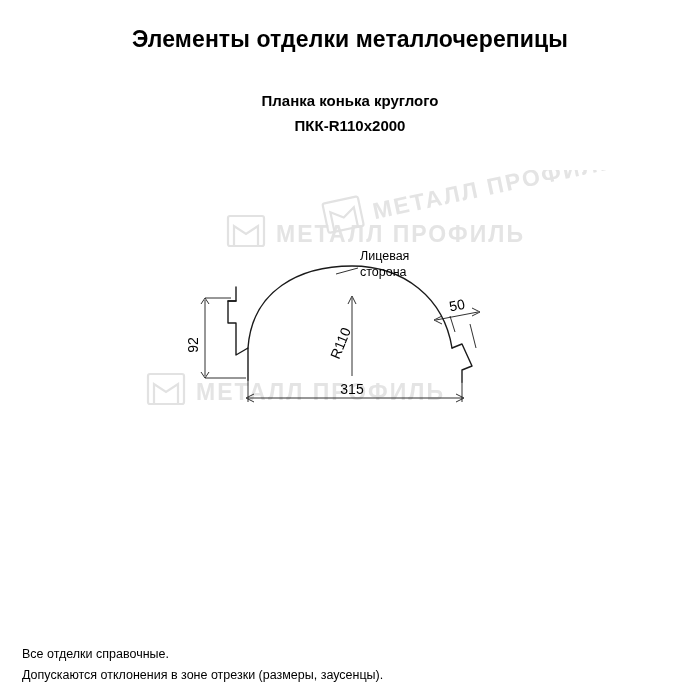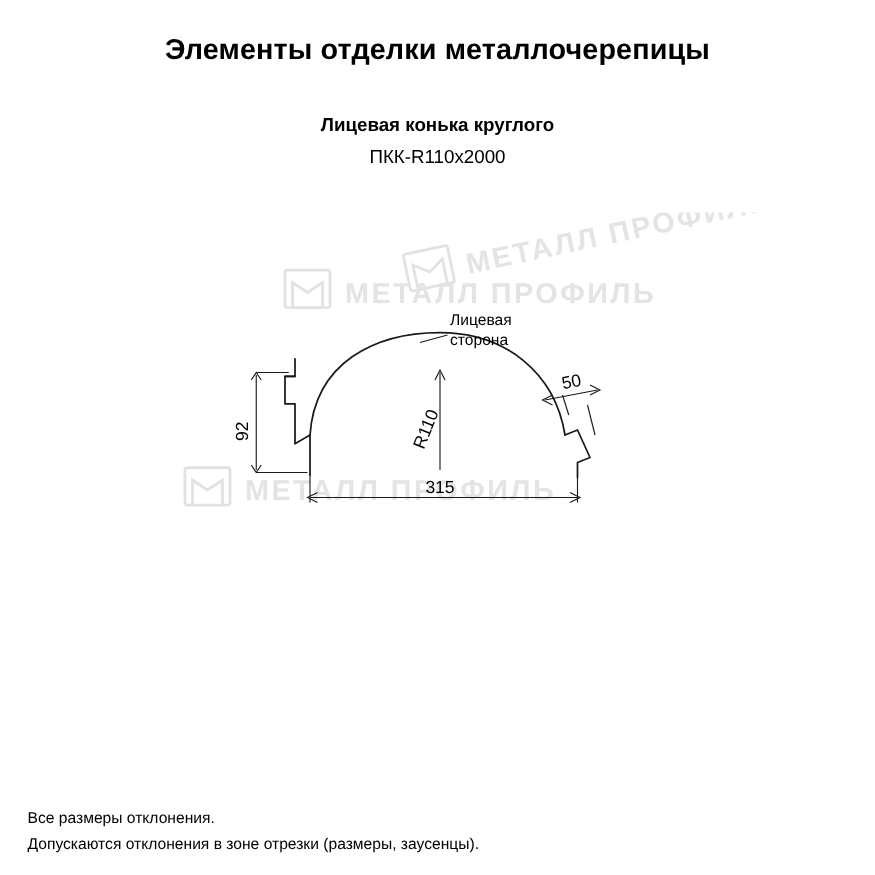--- a/index.html
+++ b/index.html
@@ -40,21 +40,21 @@
     font-size: 15px;
     font-weight: bold;
   }
   .subtitle2 {
     position: absolute;
     top: 117px;
     left: 0;
     width: 700px;
     text-align: center;
     font-size: 15px;
-    font-weight: normal;
+    font-weight: bold;
   }
   .drawing {
     position: absolute;
     top: 170px;
     left: 0;
     width: 640px;
     height: 290px;
   }
   .footer {
     position: absolute;
@@ -104,21 +104,21 @@
     font-family: "Liberation Sans", sans-serif;
     font-size: 12.5px;
   }
 </style>
 </head>
 <body>
 
 <div class="page">
 
   <div class="title">Элементы отделки металлочерепицы</div>
-  <div class="subtitle1">Лицевая конька круглого</div>
+  <div class="subtitle1">Планка конька круглого</div>
   <div class="subtitle2">ПКК-R110х2000</div>
 
   <div class="drawing">
     <svg width="700" height="290" viewBox="0 0 700 290">
 
       <g opacity="1">
         <g transform="translate(228,42)">
           <g class="wm">
             <rect x="0" y="4" width="36" height="30" rx="2"></rect>
             <path d="M6 34 L6 14 L18 22 L30 14 L30 34"></path>
@@ -212,16 +212,16 @@
 
       <g>
         <text class="labeltext" x="360" y="90">Лицевая</text>
         <text class="labeltext" x="360" y="106">сторона</text>
         <path class="lead" d="M 358 98 L 336 104"></path>
       </g>
 
     </svg>
   </div>
 
-  <div class="footer line1">Все размеры отклонения.</div>
+  <div class="footer line1">Все отделки справочные.</div>
   <div class="footer line2">Допускаются отклонения в зоне отрезки (размеры, заусенцы).</div>
 
 </div>
 
 </body></html>

